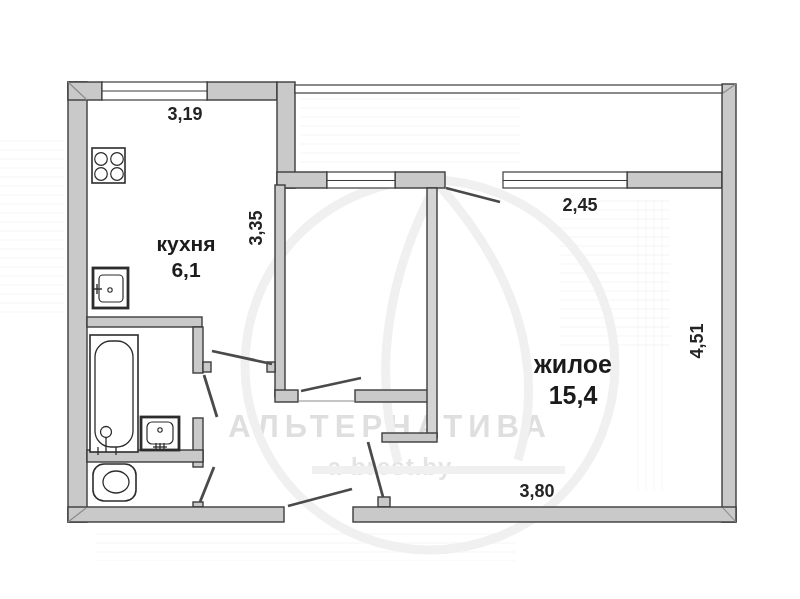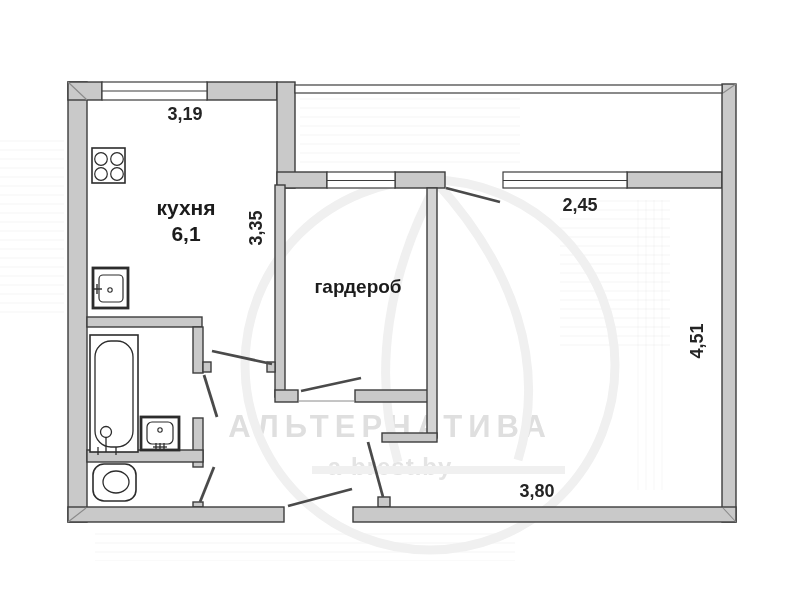--- a/index.html
+++ b/index.html
@@ -14,21 +14,21 @@
   .wm-brand{font-size:31px;letter-spacing:6px;}
   .wm-site{font-size:24px;letter-spacing:1px;color:#e4e4e4;}
   .stripes{
     position:absolute;z-index:1;opacity:.5;
     background:repeating-linear-gradient(180deg, rgba(0,0,0,0.045) 0 2px, transparent 2px 9px);
   }
   .stripes.vert{background:repeating-linear-gradient(90deg, rgba(0,0,0,0.04) 0 2px, transparent 2px 8px);opacity:.4;}
   svg.plan{position:absolute;left:0;top:0;z-index:2;}
   .room-label{
     position:absolute;transform:translate(-50%,-50%);z-index:3;
-    text-align:center;font-weight:bold;color:#1b1b1b;line-height:1.25;white-space:nowrap;
+    text-align:center;font-weight:bold;color:#1b1b1b;line-height:1.25;white-space:nowrap;margin-top:36px;
   }
   .dim{
     position:absolute;transform:translate(-50%,-50%);z-index:3;
     font-size:18px;font-weight:bold;color:#242424;white-space:nowrap;
   }
   .dim.vert{transform:translate(-50%,-50%) rotate(-90deg);}
 </style>
 </head>
 <body>
 
@@ -143,23 +143,24 @@
       <line x1="736" y1="522" x2="723" y2="508"></line>
       <line x1="736" y1="84" x2="723" y2="93"></line>
     </g>
   </svg>
 
   <div class="room-label" style="left:186px;top:221px;font-size:21px">
     <div>кухня</div>
     <div>6,1</div>
   </div>
   <div class="room-label" style="left:358px;top:287px;font-size:19px">
-    <div>гардероб</div>
   </div>
   <div class="room-label" style="left:573px;top:344px;font-size:25px">
+    <div>жилое</div>
+    <div>15,4</div>
   </div>
 
   <div class="dim" style="left:185px;top:114px">3,19</div>
   <div class="dim vert" style="left:256px;top:228px">3,35</div>
   <div class="dim" style="left:580px;top:205px">2,45</div>
   <div class="dim vert" style="left:697px;top:341px">4,51</div>
   <div class="dim" style="left:537px;top:491px">3,80</div>
 
 </div>
 

